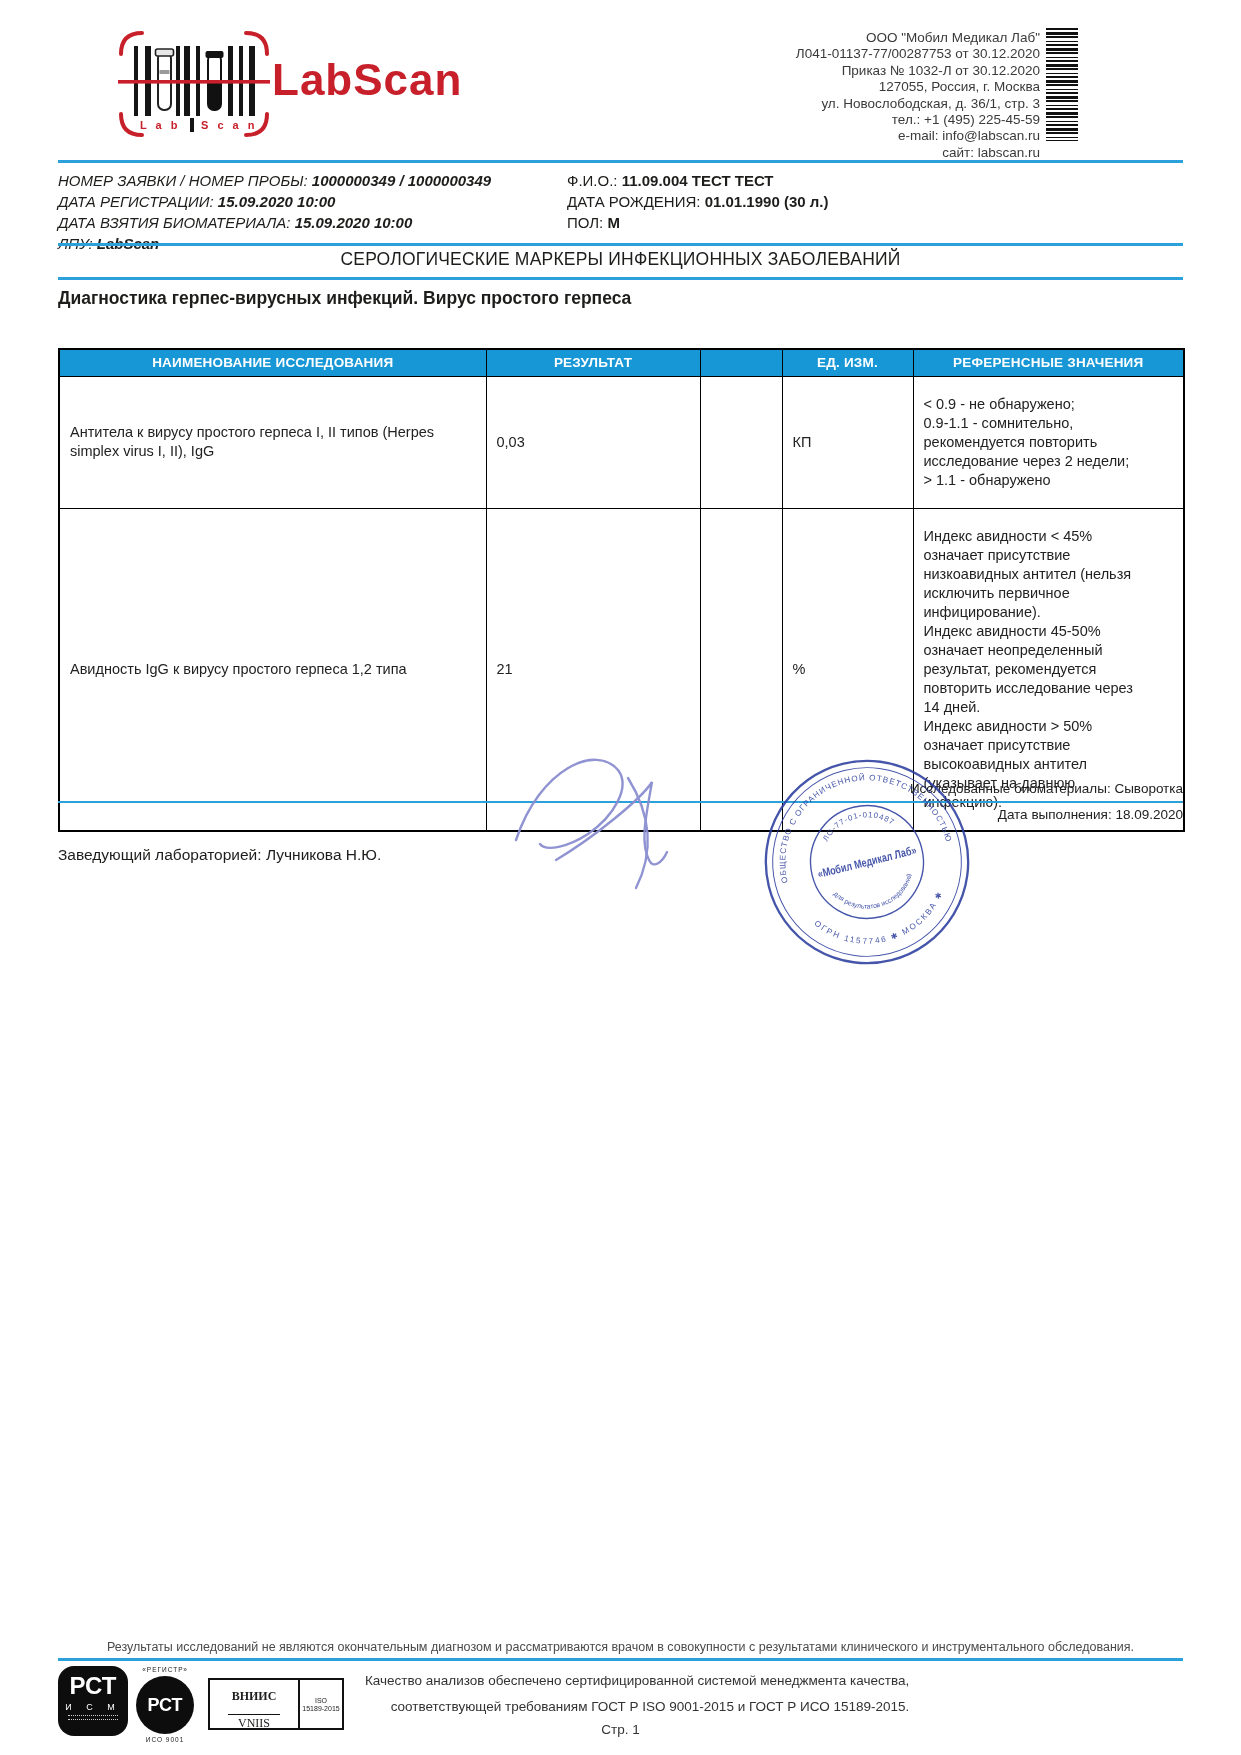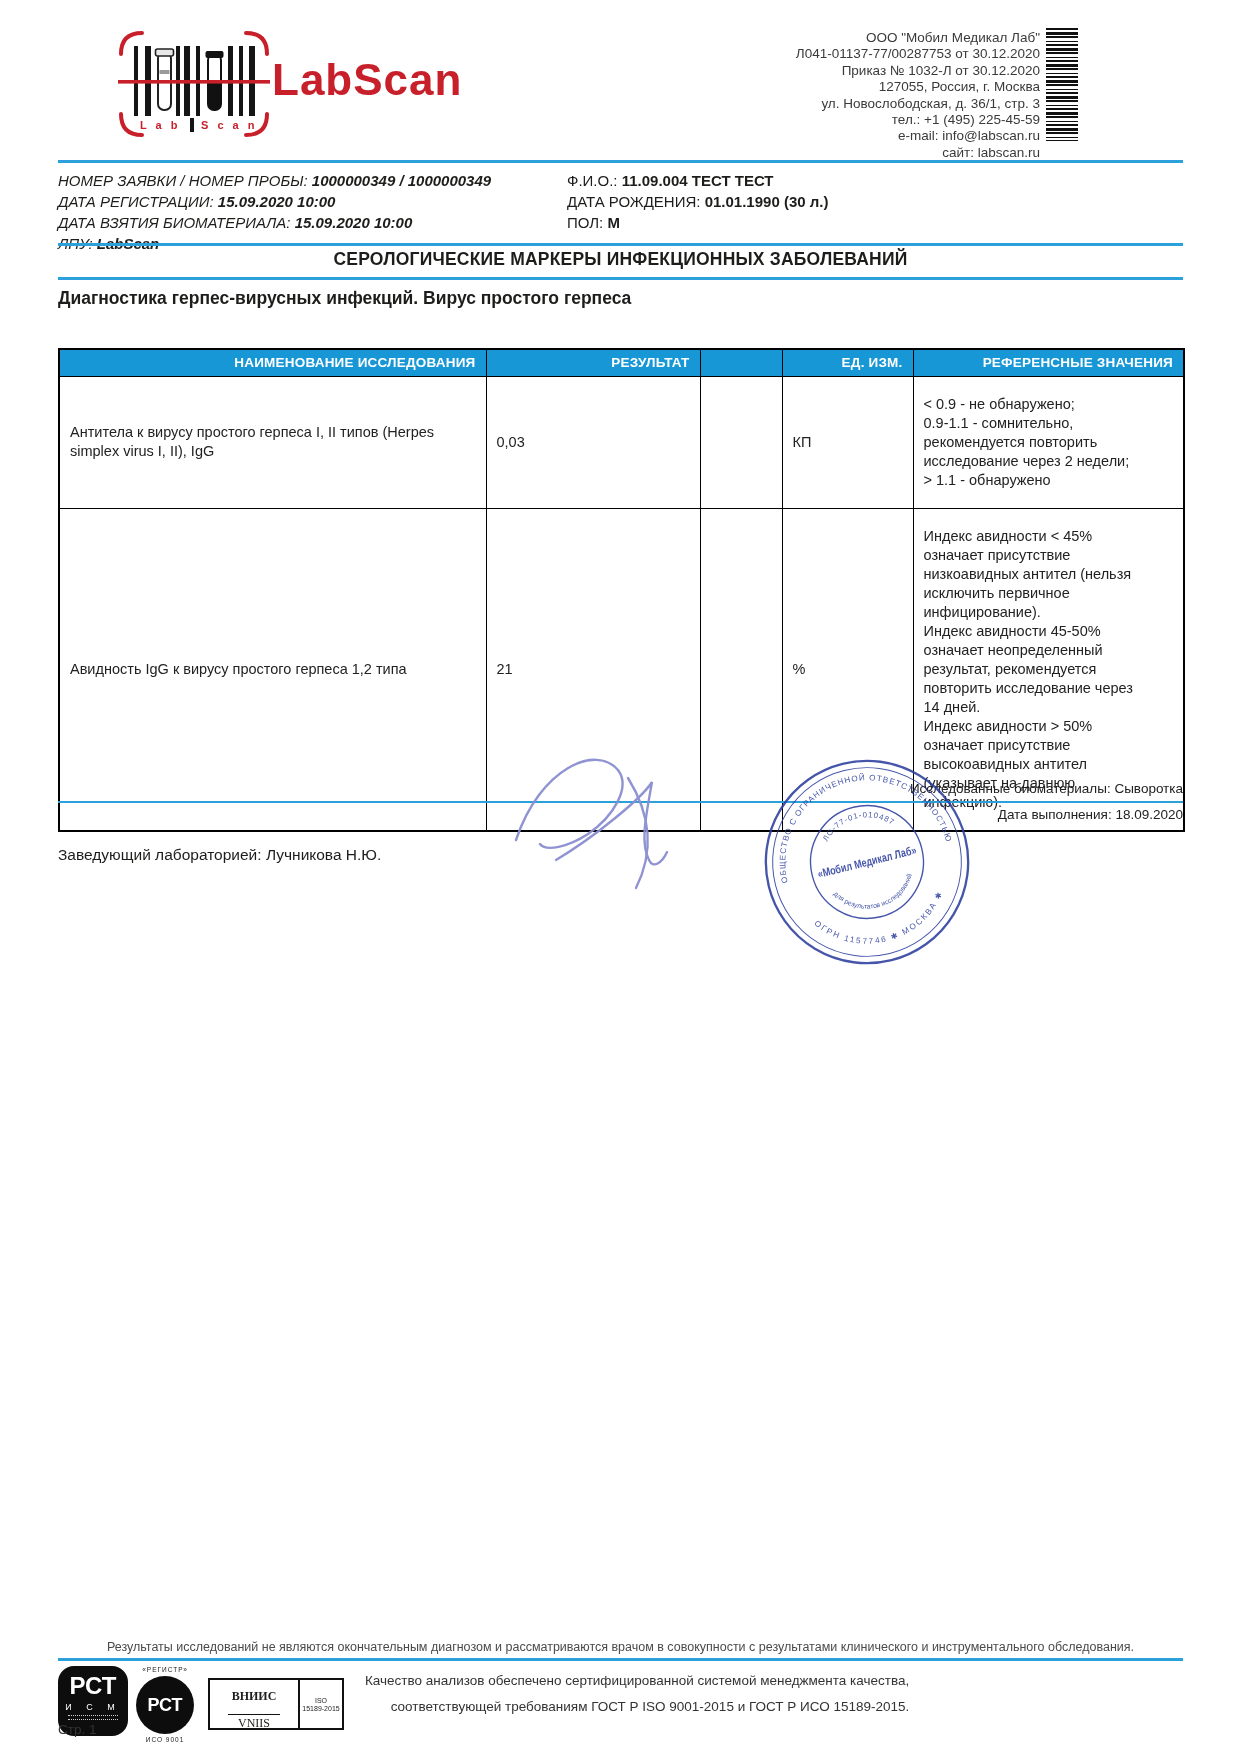--- a/index.html
+++ b/index.html
@@ -12,44 +12,44 @@
   
   .brand-text { font-size:44px; font-weight:700; color:#c8202a; letter-spacing:1px; }
   .company { width:442px; text-align:right; font-size:13.5px; line-height:16.4px; color:#3a3a3a; }
   .vbarcode { width:32px; height:113px;
     background:repeating-linear-gradient(to bottom,#101010 0 2px,#fff 2px 4px,#101010 4px 7px,#fff 7px 8px,#101010 8px 10px,#fff 10px 13px,#101010 13px 14px,#fff 14px 16px); }
 
   
   .pline { font-size:15px; line-height:21px; color:#1d1d1b; }
   .pline b { font-weight:700; }
 
-  .main-title { left:58px; width:1125px; text-align:center; font-size:17.5px; font-weight:700; letter-spacing:.2px; }
+  .main-title { left:58px; width:1125px; text-align:center; font-size:17.5px; font-weight:400; letter-spacing:.2px; }
   .section-title { left:58px; font-size:17.5px; font-weight:700; }
 
   
   table.results { border-collapse:collapse; width:1125px; table-layout:fixed; }
   table.results th, table.results td { border:1px solid #000; }
   table.results { border:2px solid #000; }
   table.results th {
     background:#1797d5; color:#fff; font-size:13.5px; font-weight:700;
-    text-align:right; padding:5px 10px; height:27px; letter-spacing:.2px;
+    text-align:center; padding:5px 10px; height:27px; letter-spacing:.2px;
   }
   table.results td { font-size:14.5px; line-height:19px; padding:18px 10px; vertical-align:middle; color:#222; }
   td.ref { vertical-align:top; white-space:pre-line; padding-top:7px; }
   tr.r1 td { height:103px; }
   tr.r2 td { height:298px; }
 
   .note-right { left:58px; width:1125px; text-align:right; font-size:13.5px; color:#222; }
 
   .sign-label { font-size:15.5px; color:#1d1d1b; }
 
   
   .disclaimer { left:58px; width:1125px; text-align:center; font-size:12.5px; color:#4a4a4a; }
   .quality { font-size:13.5px; line-height:26px; color:#333;text-align:right; }
-  .pagenum { left:58px; width:1125px; text-align:left; font-size:13.5px; color:#333; }
+  .pagenum { left:58px; width:1125px; text-align:center; font-size:13.5px; color:#333; }
 
   
   .badge1 { width:70px; height:70px; background:#0d0d0d; border-radius:16px; color:#fff; text-align:center; }
   .badge1 .big { font-size:24px; font-weight:700; line-height:30px; margin-top:5px; }
   .badge1 .ism { font-size:9px; letter-spacing:6px; margin-top:1px; }
   .badge1 .micro { margin:3px 10px 0 10px; border-top:1px dotted #cfcfcf; }
   .badge1 .micro + .micro { margin-top:3px; }
   .badge2 { width:58px; height:58px; background:#0d0d0d; border-radius:50%; color:#fff; text-align:center; }
   .badge2 .big { font-size:18px; font-weight:700; line-height:58px; }
   .b2cap { font-size:6.5px; color:#222; text-align:center; width:70px; letter-spacing:1px; }

